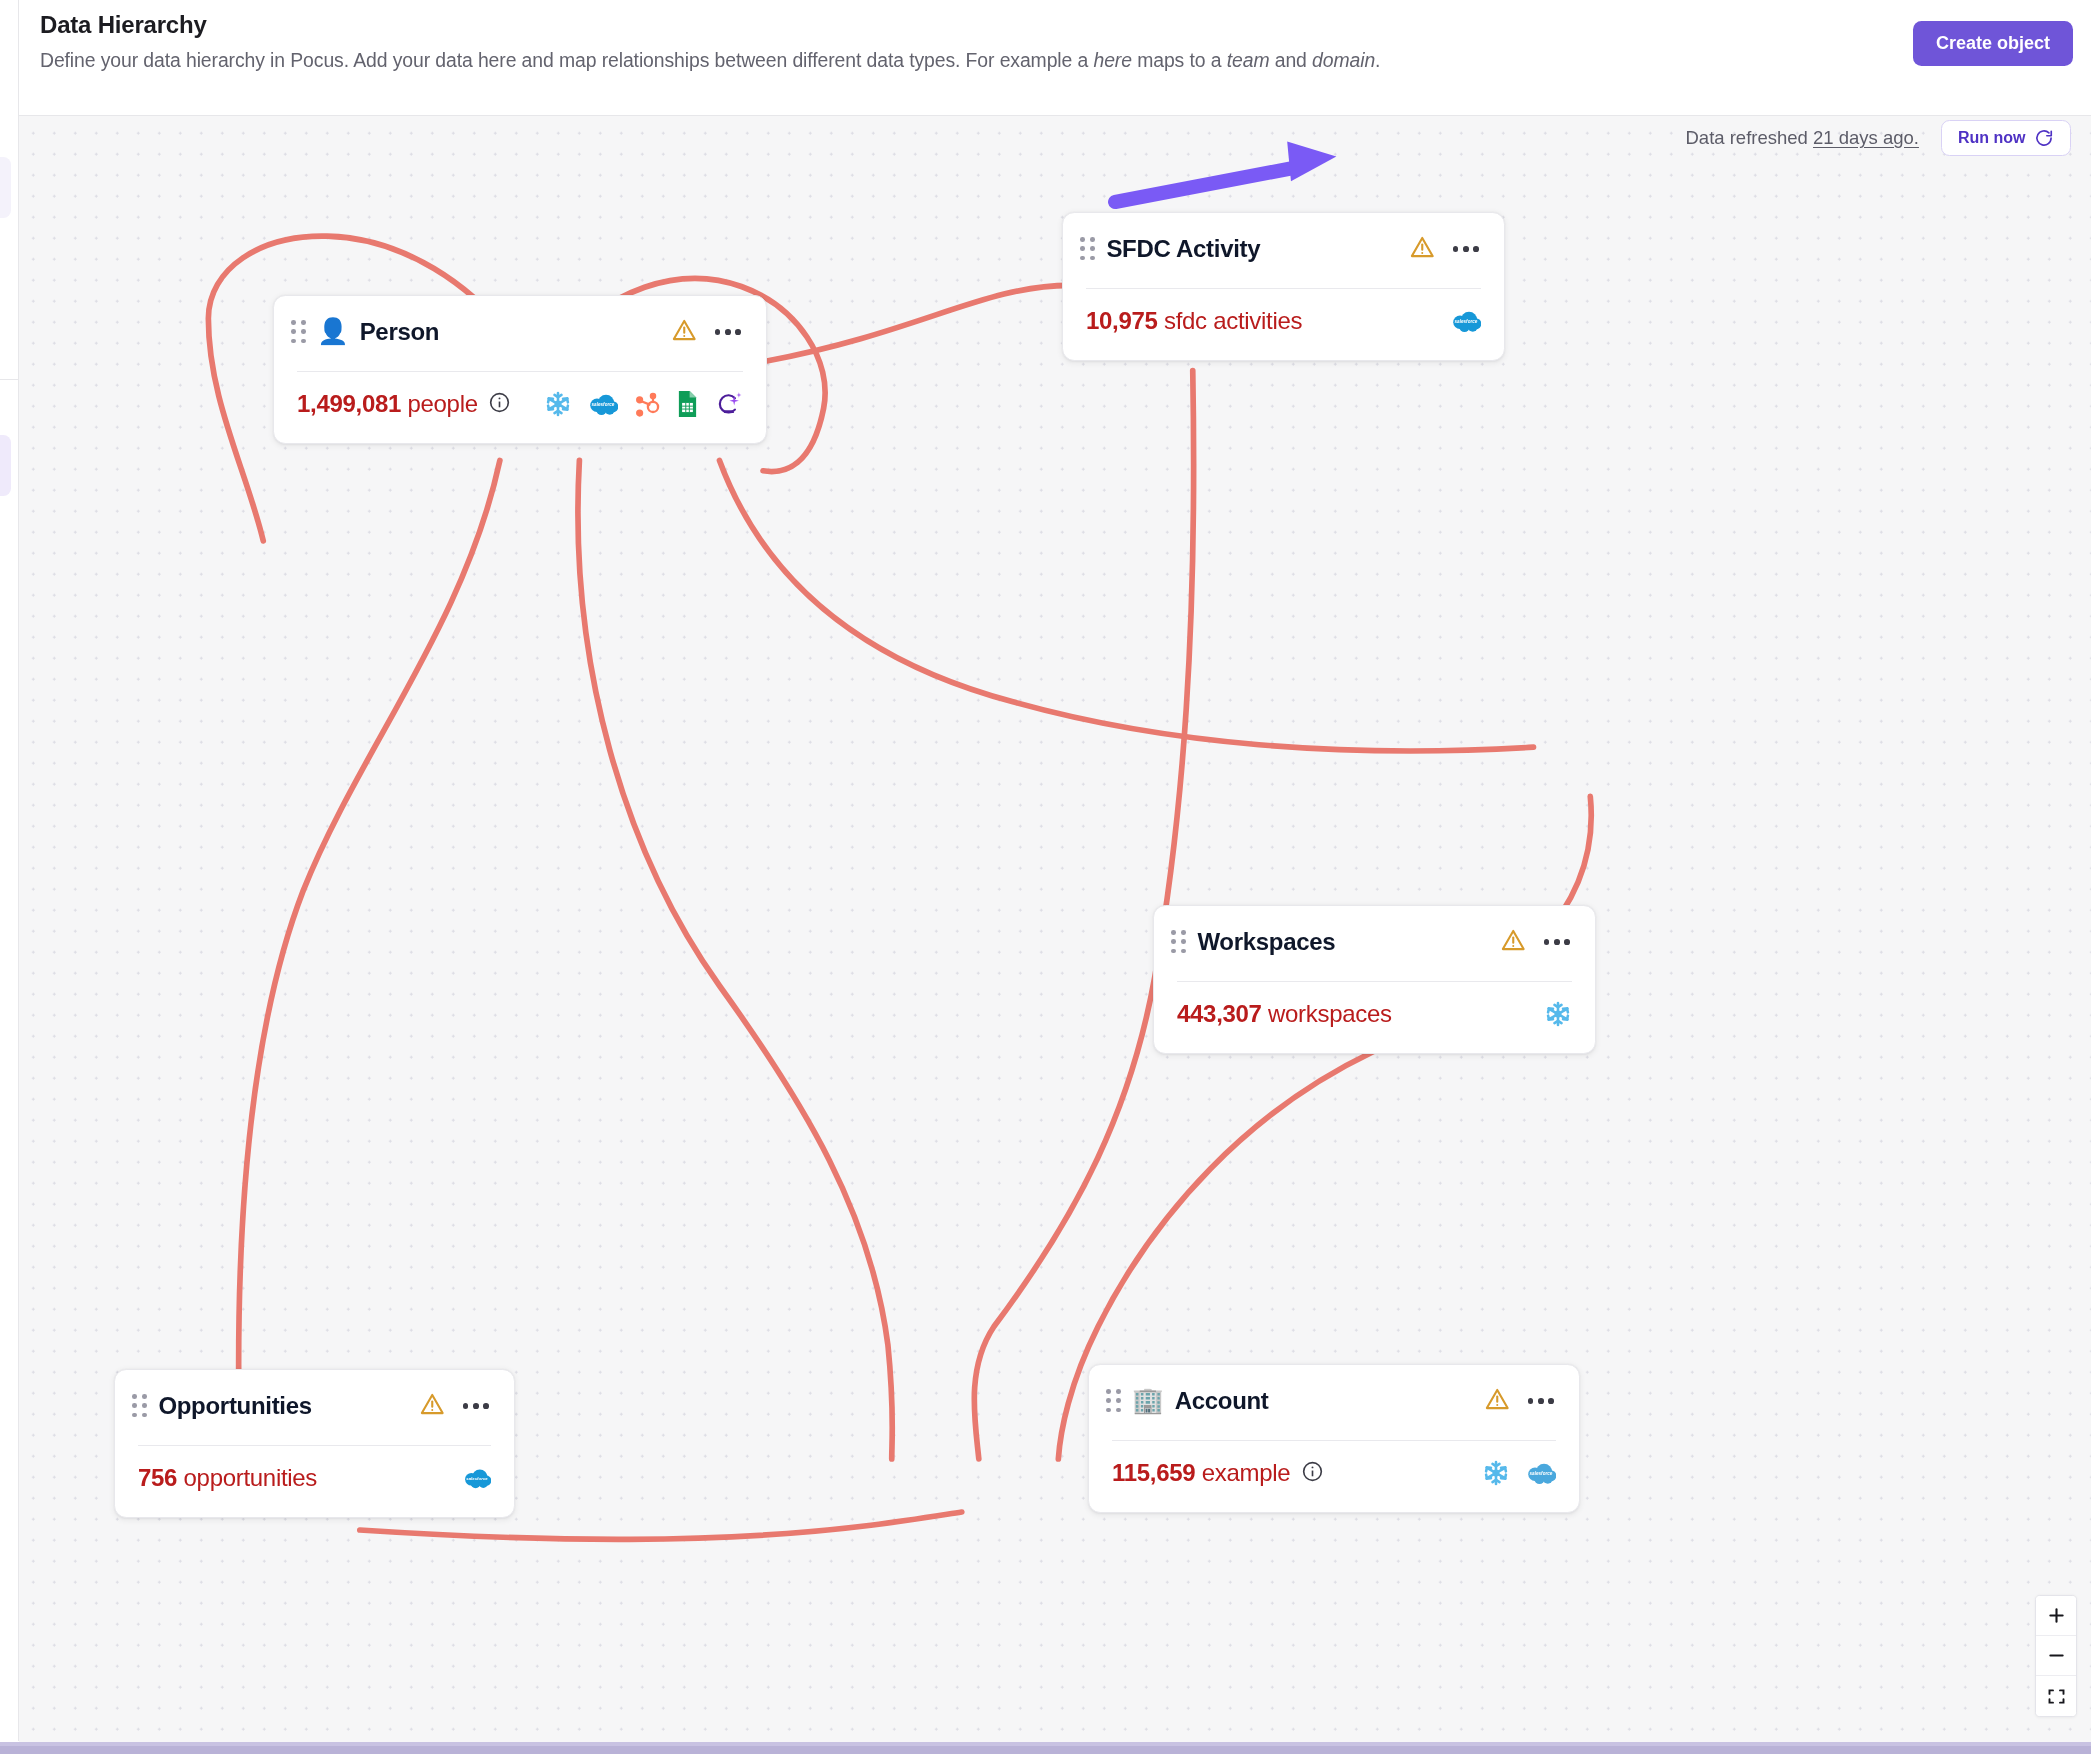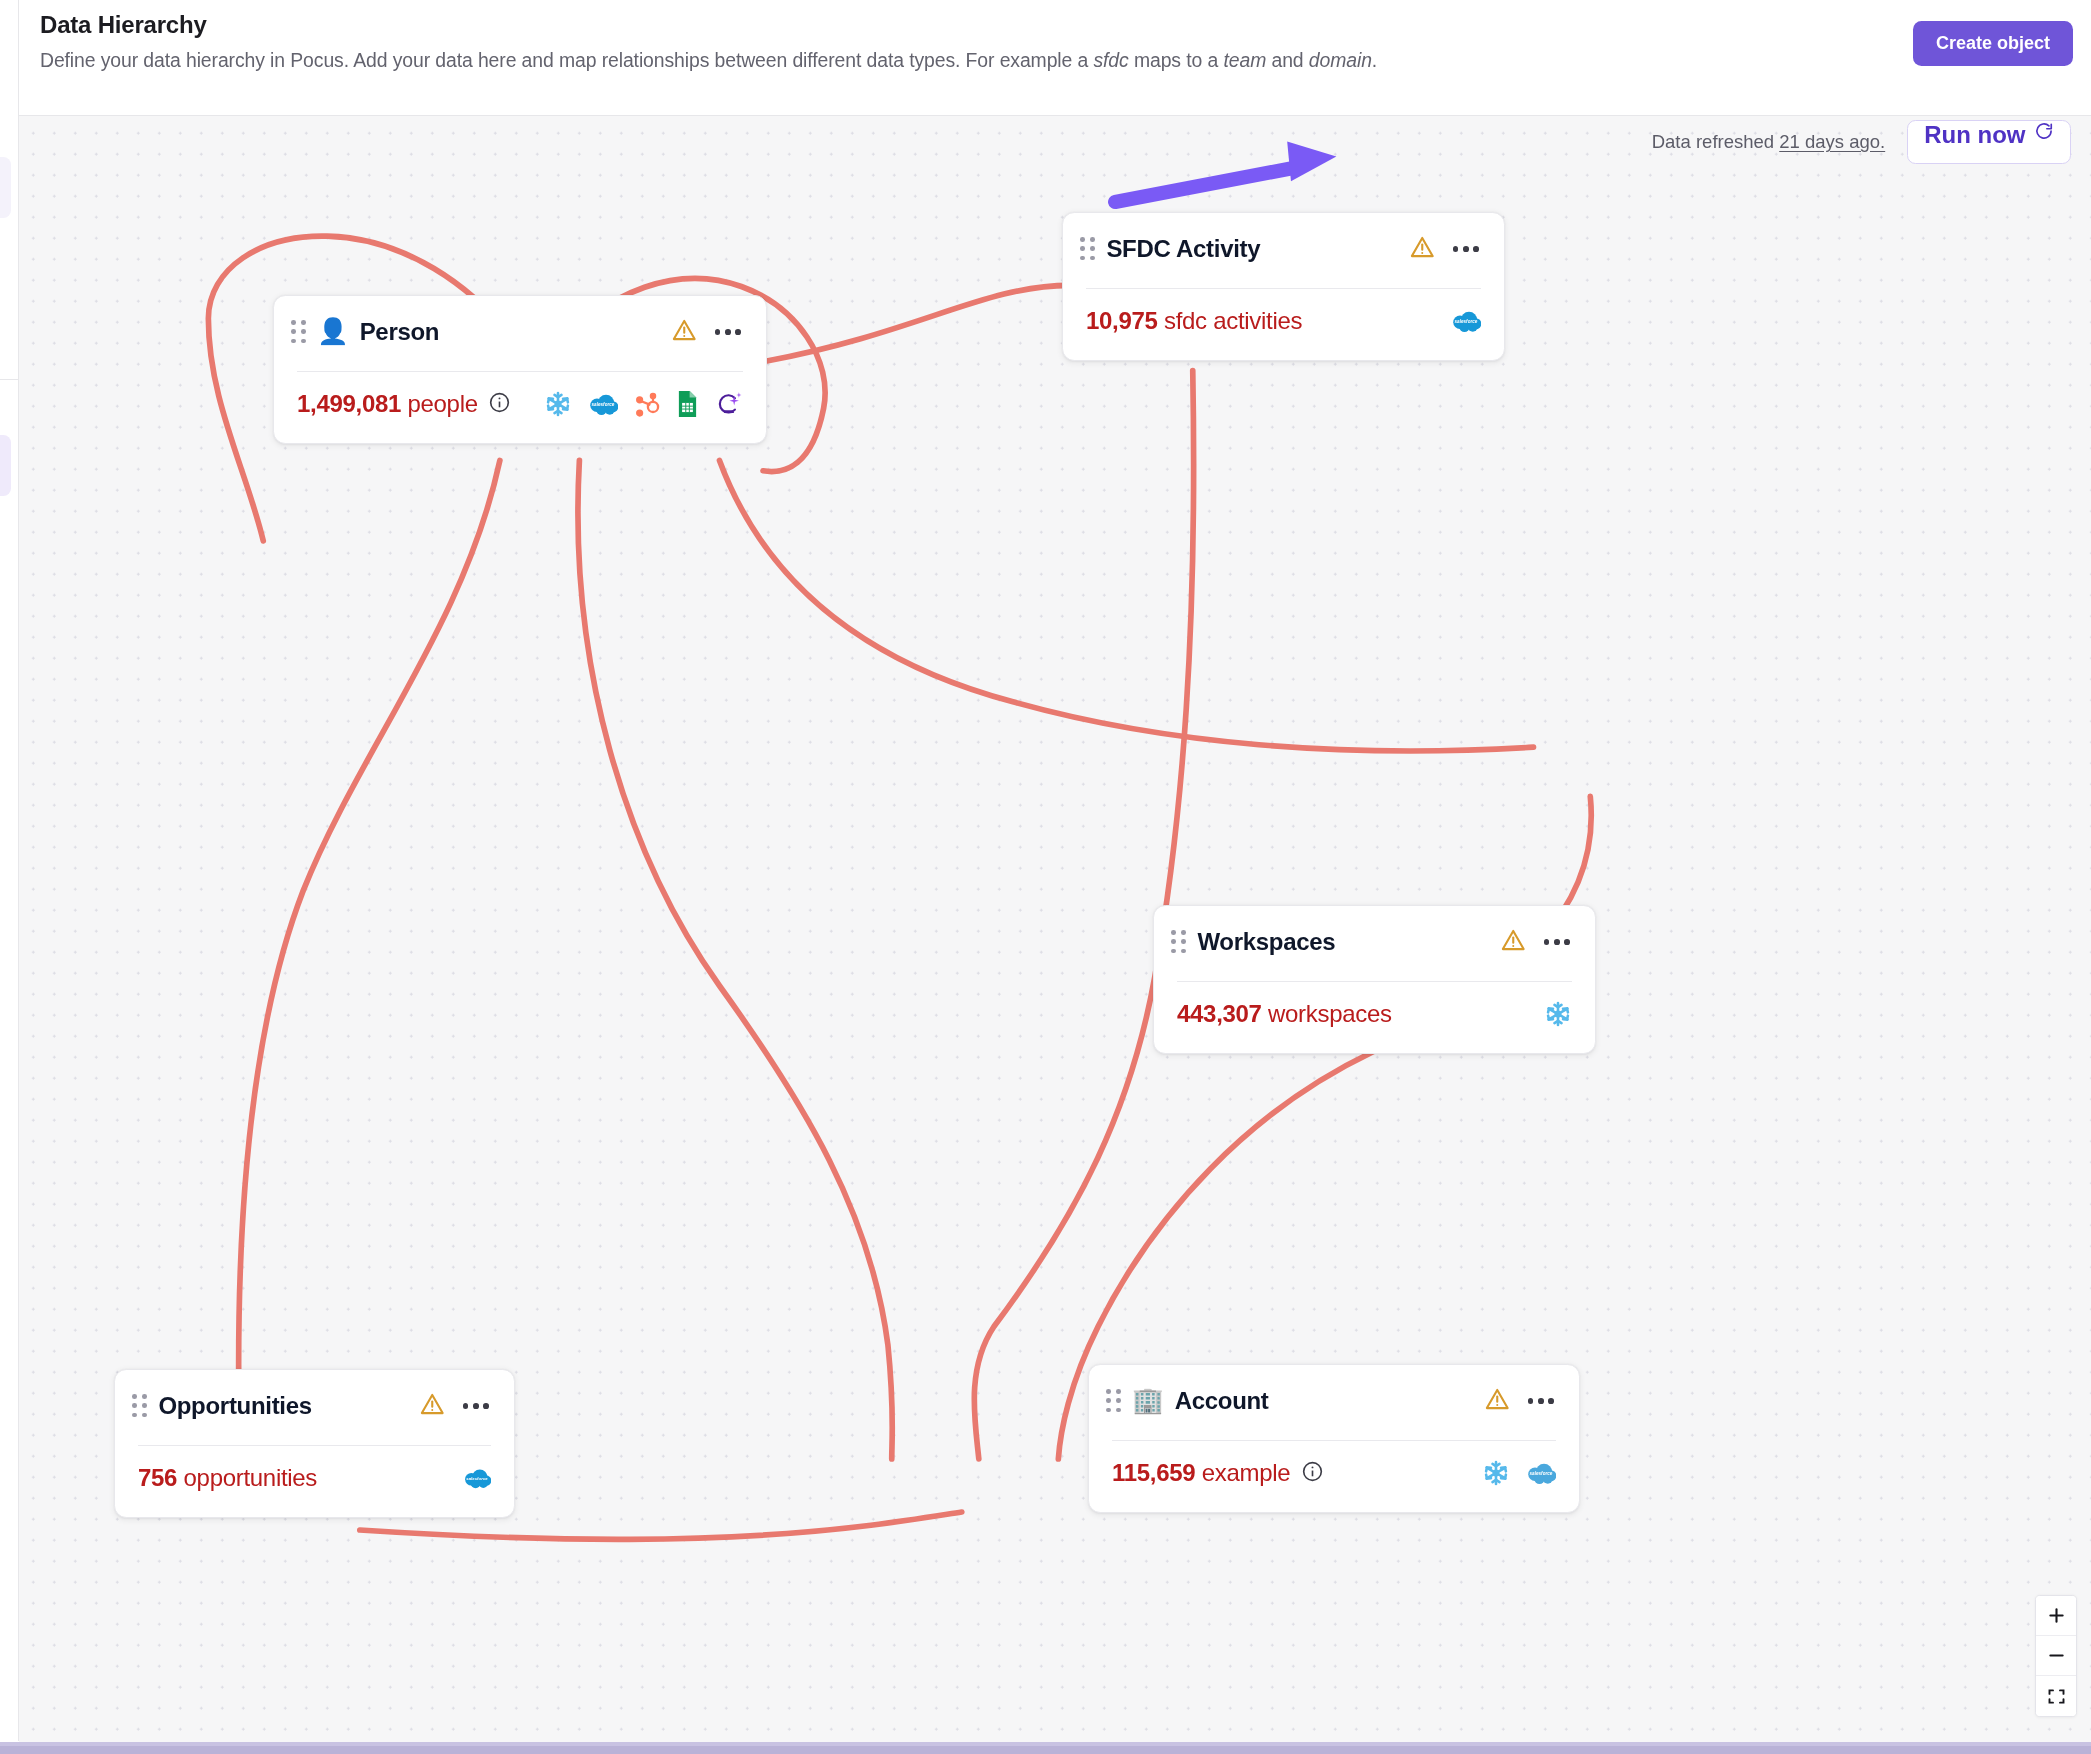--- a/index.html
+++ b/index.html
@@ -55,24 +55,24 @@
   }
   .edges-svg { position: absolute; left: 0; top: 0; width: 2073px; height: 1646px; }
 
   
   .refresh-bar {
     position: absolute; right: 21px; top: 24px; display: flex; align-items: center; gap: 22px; z-index: 12;
   }
   .refresh-text { font-size: 18.5px; color: #5c5c68; white-space: nowrap; }
   .refresh-text .when { text-decoration: underline; text-underline-offset: 2.8px; }
   .run-now-btn {
-    display: flex; align-items: flex-start; gap: 8.5px;
+    display: flex; align-items: center; gap: 8.5px;
     background: #ffffff; border: 1.4px solid #d9d2f5; border-radius: 8.5px;
-    height: 44px; padding: 0 16px; cursor: pointer;
-    color: #4f32c4; font-size: 24px; font-weight: 700; white-space: nowrap;
+    height: 36px; padding: 0 16px; cursor: pointer;
+    color: #4f32c4; font-size: 16px; font-weight: 700; white-space: nowrap;
   }
   .run-now-btn svg { display: block; }
 
   .arrow-annot { position: absolute; left: 1079px; top: 19px; z-index: 11; pointer-events: none; }
 
   
   .node {
     position: absolute; background: #ffffff;
     border: 0.9px solid #e8e8ec; border-radius: 12.3px;
     box-shadow: 0 1.9px 6.6px rgba(22,22,34,0.07), 0 0.9px 1.9px rgba(22,22,34,0.05);
@@ -124,21 +124,21 @@
 <div id="app">
 
   <div class="left-gutter">
     <div class="gutter-blob b1"></div>
     <div class="gutter-line"></div>
     <div class="gutter-blob b2"></div>
   </div>
 
   <div class="header">
     <div class="header-title">Data Hierarchy</div>
-    <div class="header-sub"><span>Define your data hierarchy in Pocus. Add your data here and map relationships between different data types. For example a </span><i>sfdc</i><span> maps to a </span><i>team</i><span> and </span><i>domain</i><span>.</span></div>
+    <div class="header-sub"><span>Define your data hierarchy in Pocus. Add your data here and map relationships between different data types. For example a </span><i>here</i><span> maps to a </span><i>team</i><span> and </span><i>domain</i><span>.</span></div>
     <button class="create-object-btn">Create object</button>
   </div>
 
   <div class="canvas">
 
     <svg class="edges-svg" viewBox="0 0 2190 1739">
       <g fill="none" stroke="#e8796f" stroke-width="6" stroke-linecap="round">
 
         <path d="M 545 290 C 420 90 200 130 200 235 C 200 320 240 395 258 470"></path>
         <path d="M 545 290 C 700 100 870 230 850 330 C 838 390 810 400 786 396"></path>

